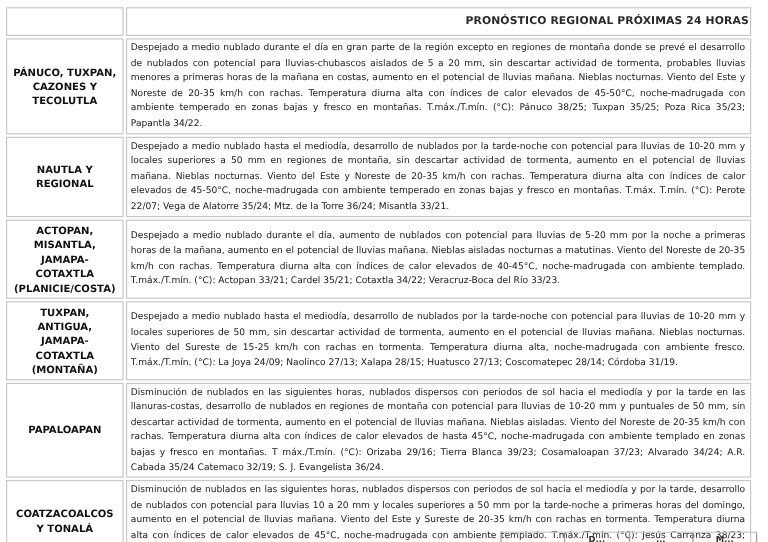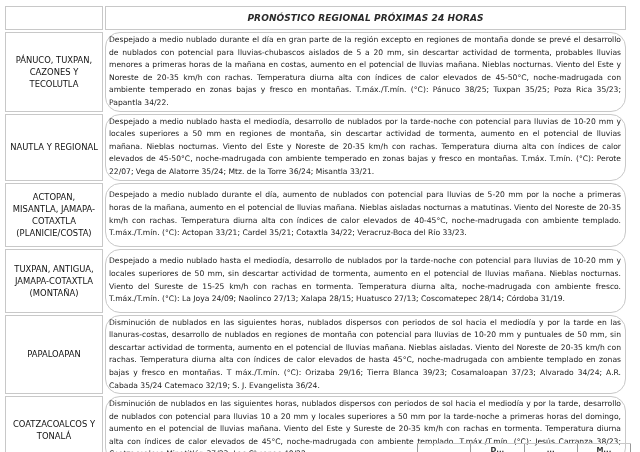--- a/index.html
+++ b/index.html
@@ -10,30 +10,30 @@
   .forecast-table {
     position: absolute; left: 3px; top: 4px; width: 625px;
     border-collapse: separate; border-spacing: 2px 2px;
   }
   .forecast-table td {
     border: 1px solid #c8c8c8;
     vertical-align: middle;
   }
   .hdr-empty { width: 88px; height: 20px; }
   .hdr-title {
-    text-align: center; font-style: italic; font-weight: bold;
+    text-align: right; font-weight: bold;
     font-size: 9px; color: #2a2a2a; letter-spacing: 0.1px;
   }
   .region {
-    width: 88px; text-align: center; font-weight: normal;
+    width: 88px; text-align: center; font-weight: bold;
     font-size: 8.4px; line-height: 12px; padding: 2px 4px; color: #111;
   }
   .desc {
     font-size: 7.6px; line-height: 12.6px; text-align: justify;
-    padding: 1px 4px 1px 3px; color: #1a1a1a; border-radius: 15px;
+    padding: 1px 4px 1px 3px; color: #1a1a1a;
   }
   .bottom-strip {
     position: absolute; left: 417px; top: 443px; width: 213px; height: 12px;
     display: flex; border-left: 1px solid #999; border-top: 1px solid #c8c8c8;
   }
   .bottom-strip span {
     flex: 1; border-right: 1px solid #999; font-size: 7px;
     font-weight: bold; text-align: center; color: #333; line-height: 12px;
   }
 </style>

